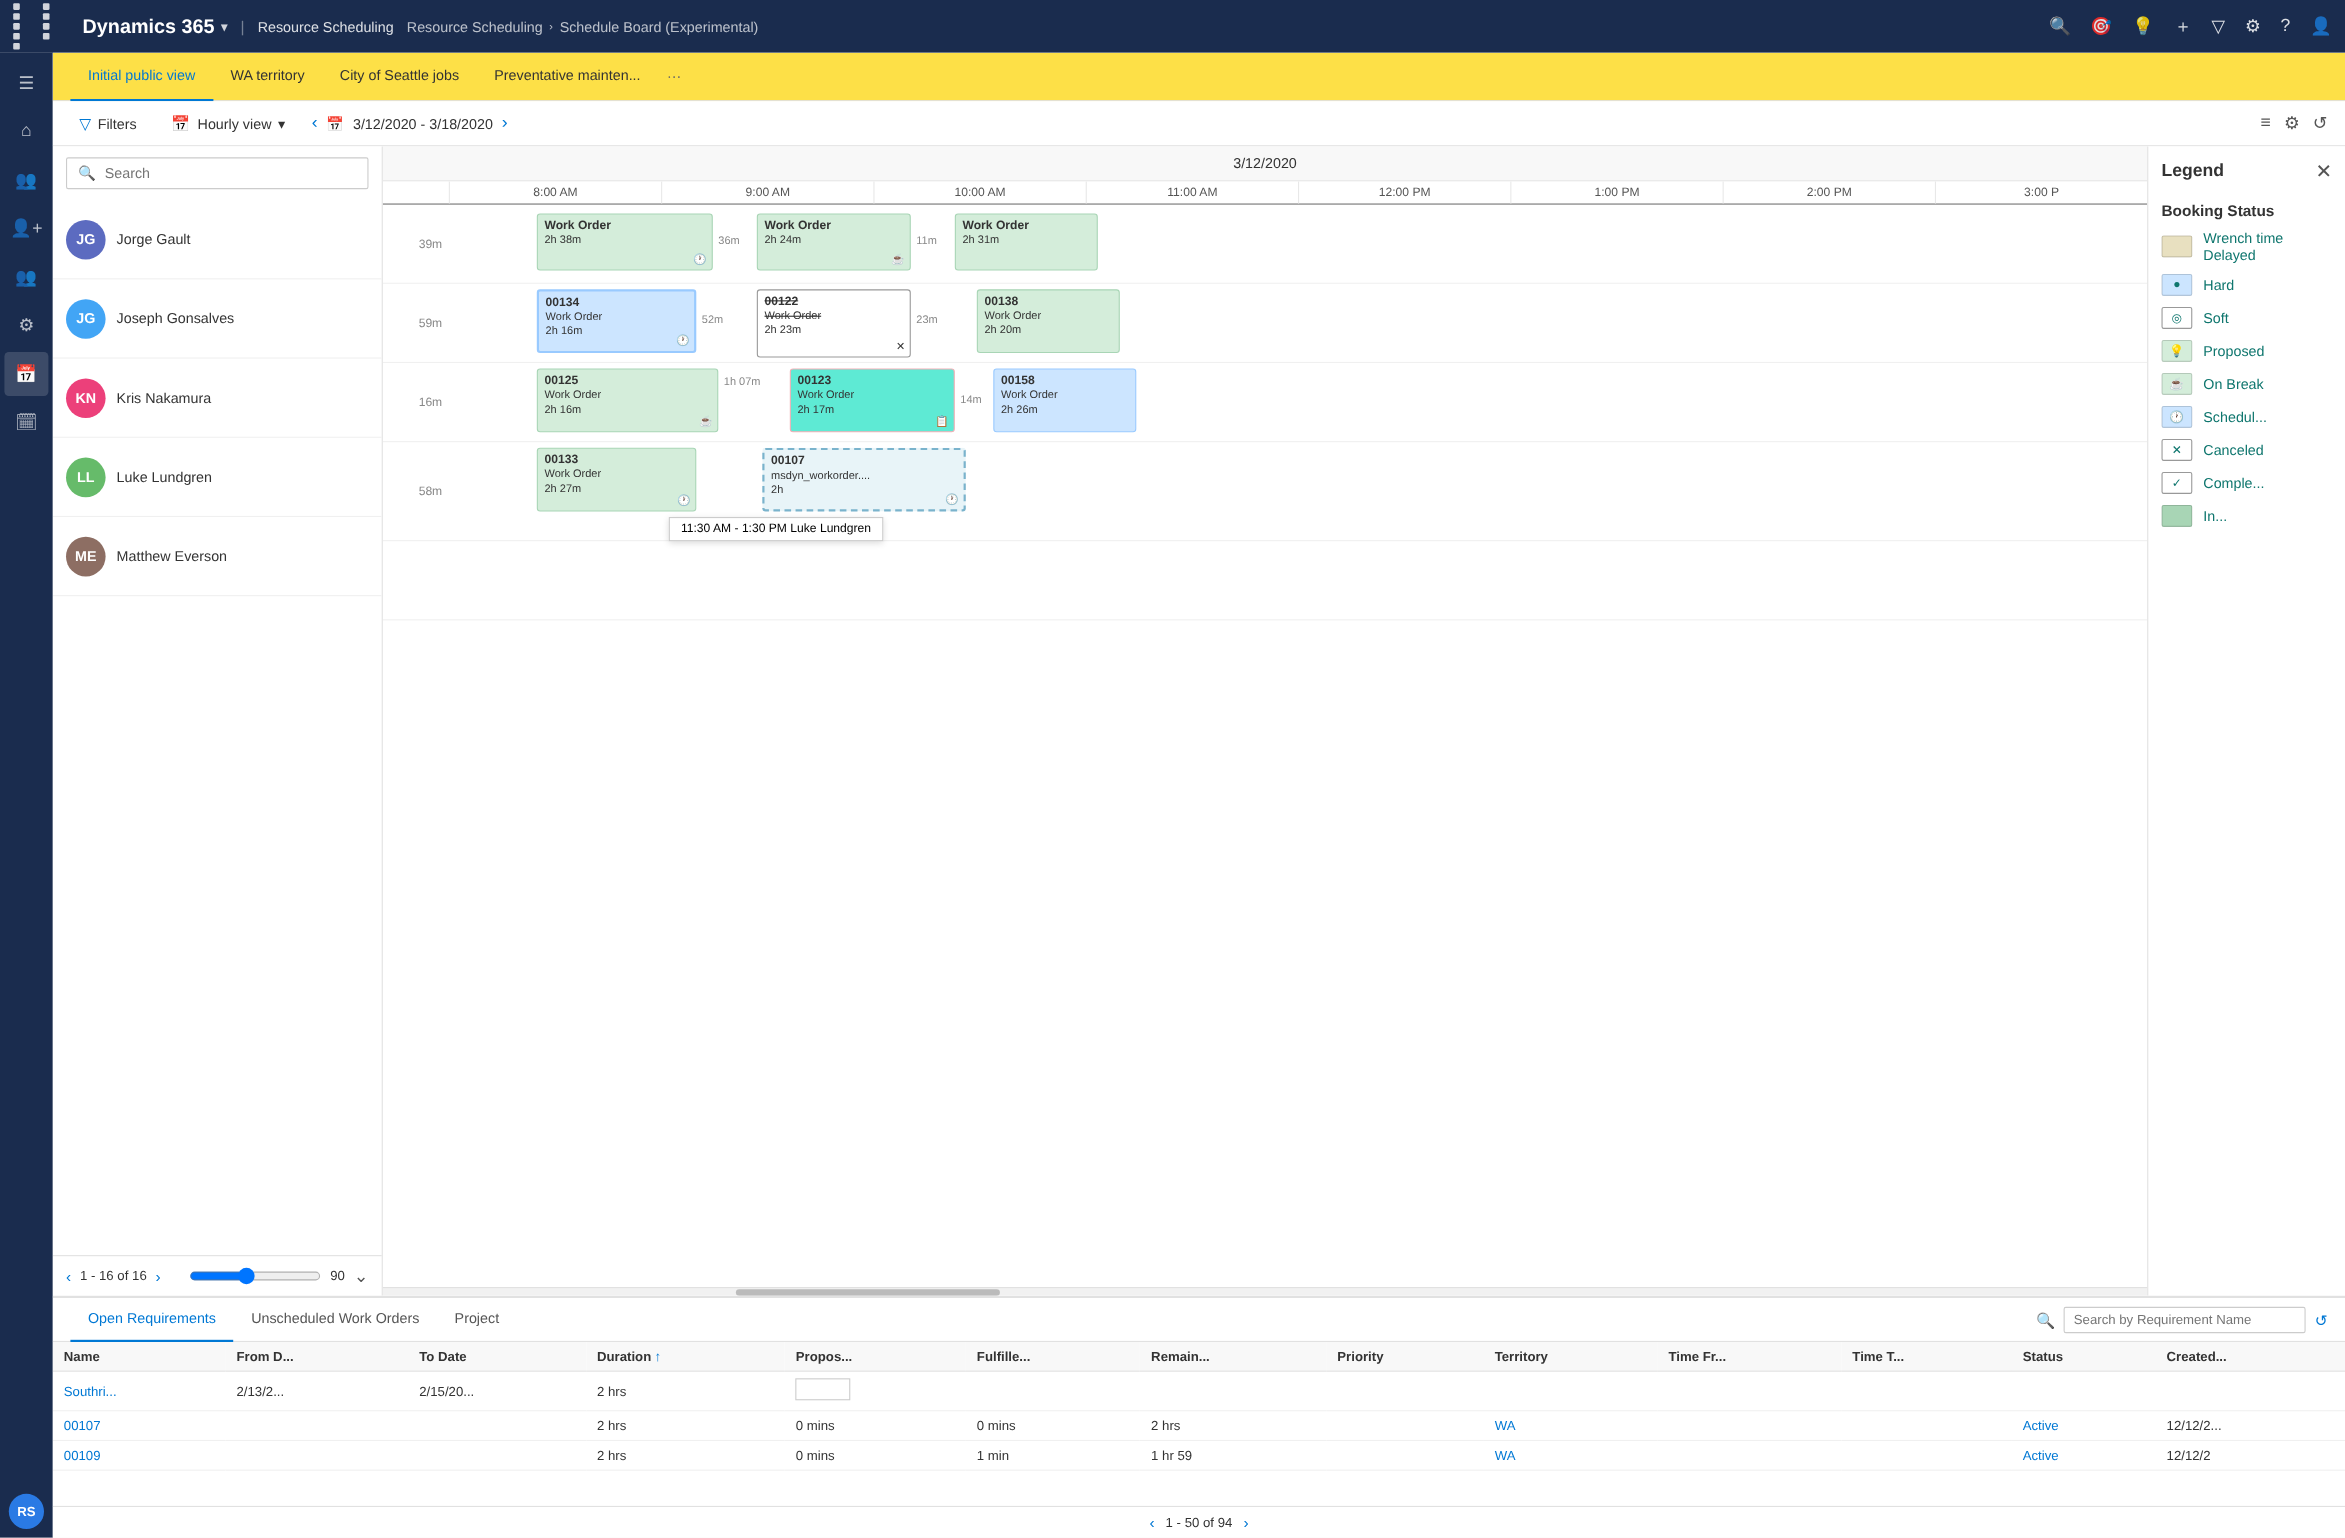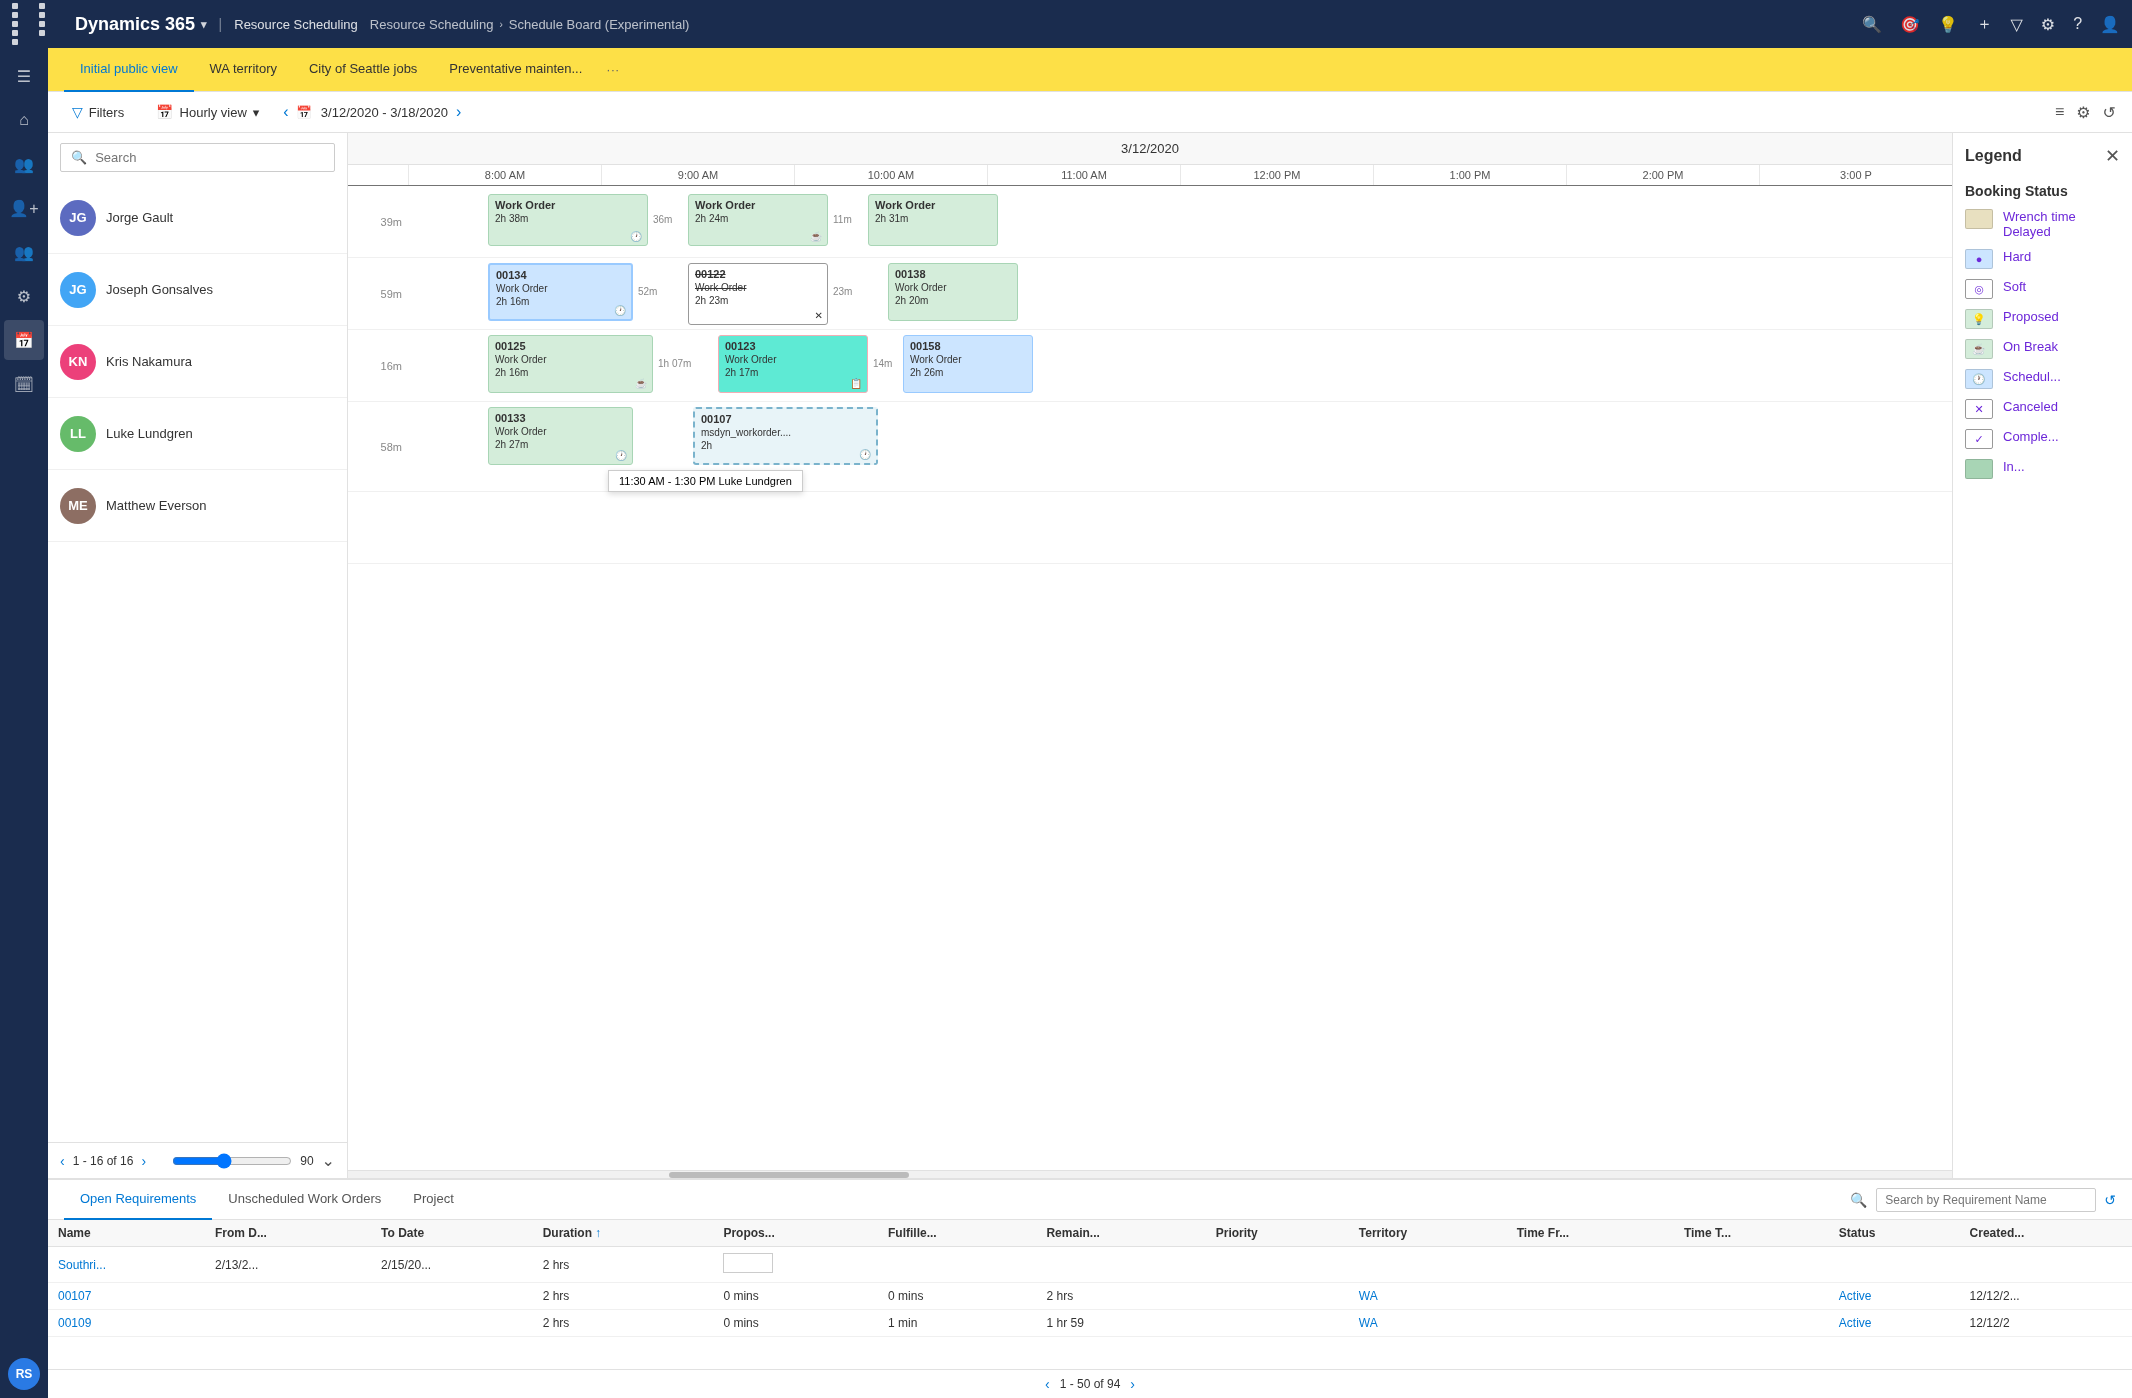--- a/index.html
+++ b/index.html
@@ -190,22 +190,22 @@
       padding: 12px;
     }
     .legend-header {
       display: flex; align-items: center; justify-content: space-between;
       margin-bottom: 16px;
     }
     .legend-title { font-size: 16px; font-weight: 600; color: #333; }
     .legend-close { cursor: pointer; font-size: 18px; color: #555; }
     .legend-section-title { font-size: 14px; font-weight: 600; color: #333; margin-bottom: 10px; }
     .legend-item {
-      display: flex; gap: 10px;
-      margin-bottom: 10px; font-size: 13px; color: #6d28d9;
+      display: flex; align-items: center; gap: 10px;
+      margin-bottom: 10px; font-size: 13px; color: #0f766e;
     }
     .legend-swatch {
       width: 28px; height: 20px; border-radius: 2px; flex-shrink: 0;
       border: 1px solid rgba(0,0,0,0.15);
       display: flex; align-items: center; justify-content: center;
       font-size: 11px;
     }
 
     
     .lower-panel {
@@ -479,21 +479,21 @@
 
           <div class="schedule-row">
             <div class="schedule-row-spacer">16m</div>
             <div class="schedule-row-cells" style="position:relative;flex:1;min-width:660px;">
               <div class="booking-block bb-teal" style="left:80px;top:5px;width:165px;height:58px;">
                 <div class="bb-title">00125</div>
                 <div class="bb-sub">Work Order</div>
                 <div class="bb-sub">2h 16m</div>
                 <span class="bb-icon">☕</span>
               </div>
-              <span style="position:absolute;left:250px;top:28px;font-size:10px;color:#888">1h 07m</span>
+              <span style="position:absolute;left:250px;top:12px;font-size:10px;color:#888">1h 07m</span>
               <div class="booking-block bb-pink" style="left:310px;top:5px;width:150px;height:58px;">
                 <div class="bb-title">00123</div>
                 <div class="bb-sub">Work Order</div>
                 <div class="bb-sub">2h 17m</div>
                 <span class="bb-icon">📋</span>
               </div>
               <span style="position:absolute;left:465px;top:28px;font-size:10px;color:#888">14m</span>
               <div class="booking-block bb-blue-light" style="left:495px;top:5px;width:130px;height:58px;">
                 <div class="bb-title">00158</div>
                 <div class="bb-sub">Work Order</div>

